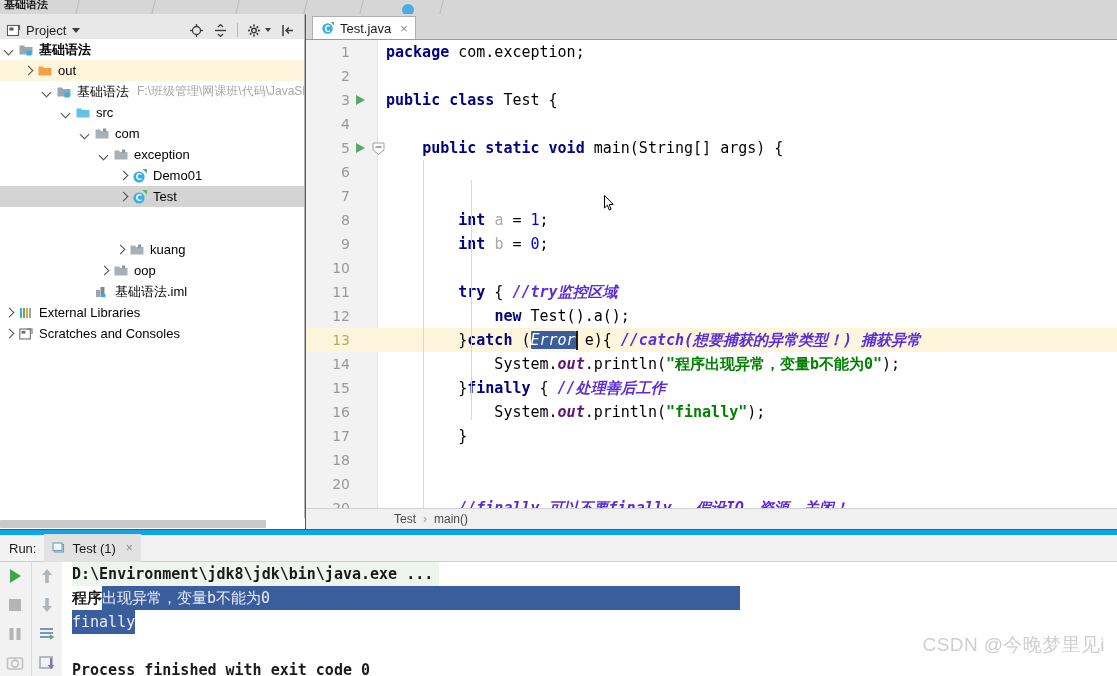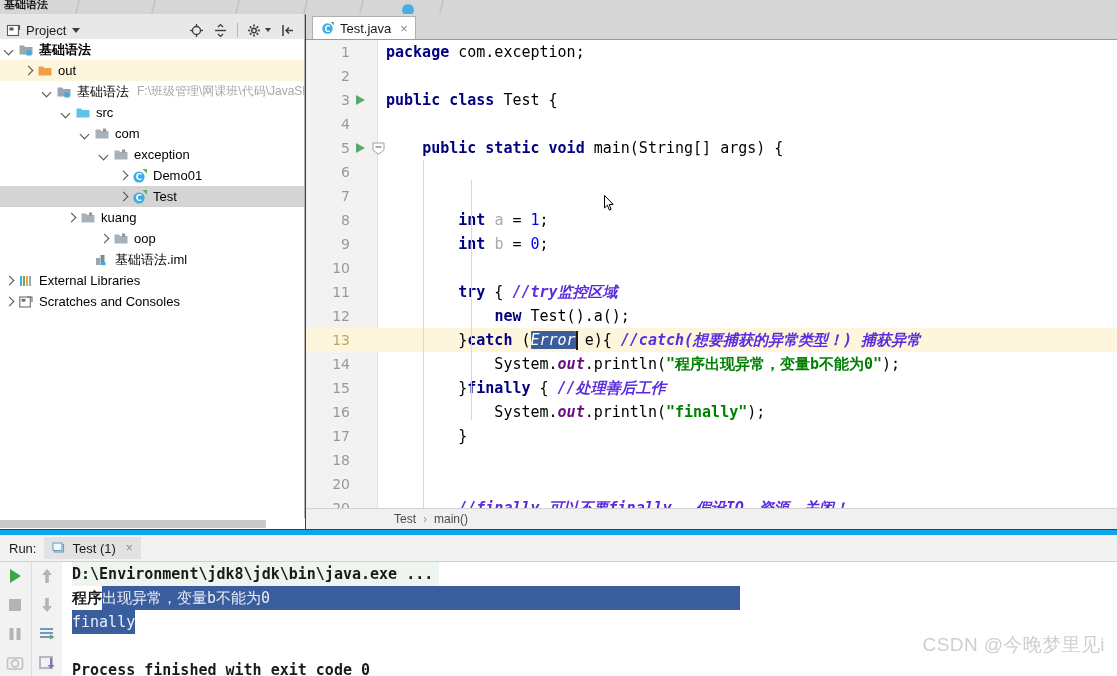--- a/index.html
+++ b/index.html
@@ -7,21 +7,21 @@
     width: 1117px; height: 676px;
     overflow: hidden;
     background: #ffffff;
     font-family: "Liberation Sans", sans-serif;
     -webkit-font-smoothing: antialiased;
   }
   #app {
     position: relative;
     width: 1117px; height: 676px;
     overflow: hidden;
-    background: #701a75;
+    background: #15803d;
   }
 
   
   .topstrip {
     position: absolute; left: 0; top: 0; width: 1117px; height: 14px;
     background: #d6d6d6;
     border-bottom: 1px solid #9a9a9a;
     overflow: hidden;
   }
   .topstrip .ghost-tab {
@@ -270,21 +270,21 @@
     height: 26px;
     background: #f2f2f2;
     border-bottom: 1px solid #d0d0d0;
     display: flex; align-items: center;
   }
   .run-label {
     font-size: 13px; color: #1a1a1a;
     padding: 0 8px 0 9px;
   }
   .run-tab {
-    height: 22px;
+    height: 28px;
     background: #e2e2e2;
     display: flex; align-items: center;
     padding: 0 8px;
     font-size: 13px; color: #1a1a1a;
     box-sizing: border-box;
   }
   .run-tab .lbl { margin-left: 6px; }
   .run-tab .xbtn { margin-left: 10px; color: #8d8d8d; font-size: 12px; }
 
   .run-toolbar {
@@ -467,21 +467,21 @@
         </div>
         <div class="row sel-grey" style="padding-left: 118px;">
           <span class="arrow closed"></span>
           <span class="ico"><svg width="16" height="16" viewBox="0 0 16 16">
               <circle cx="7" cy="9" r="5.6" fill="#3dace0"></circle>
               <text x="7" y="12" font-family="DejaVu Sans, sans-serif" font-size="8.6" font-weight="bold" fill="#ffffff" text-anchor="middle">C</text>
               <path d="M10.4 1 L15 1 L15 5.6 Z" fill="#57b85b"></path>
             </svg></span>
           <span class="nm">Test</span>
         </div>
-        <div class="row" style="padding-left: 66px;">
+        <div class="row" style="padding-left: 115px; margin-top: 32px;">
           <span class="arrow closed"></span>
           <span class="ico"><svg width="16" height="16" viewBox="0 0 16 16">
               <path d="M1.5 3.5 L6 3.5 L7.2 5 L14.5 5 L14.5 12.5 L1.5 12.5 Z" fill="#a8b1b8"></path>
               <rect x="9" y="2.5" width="3.2" height="3.2" fill="#8d979e"></rect>
             </svg></span>
           <span class="nm">kuang</span>
         </div>
         <div class="row" style="padding-left: 99px;">
           <span class="arrow closed"></span>
           <span class="ico"><svg width="16" height="16" viewBox="0 0 16 16">

